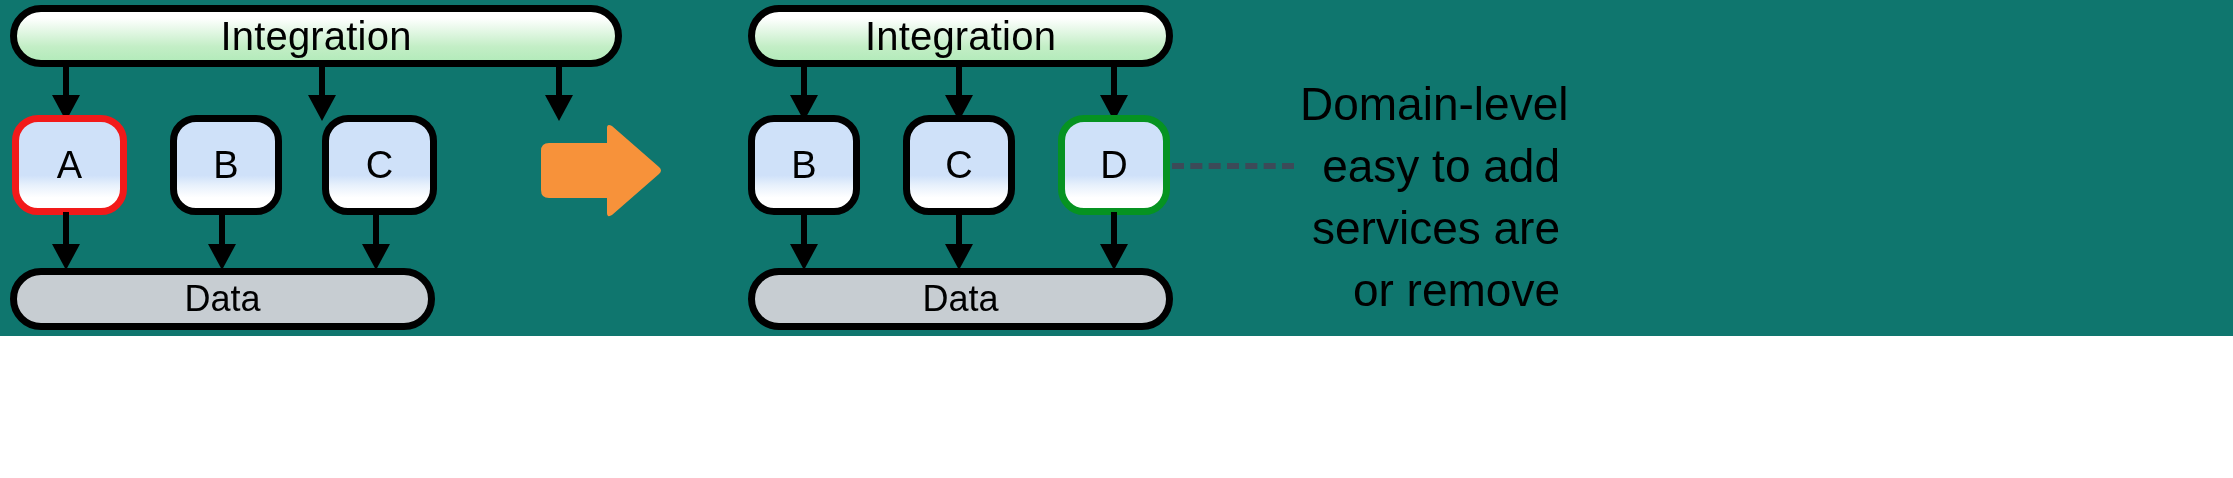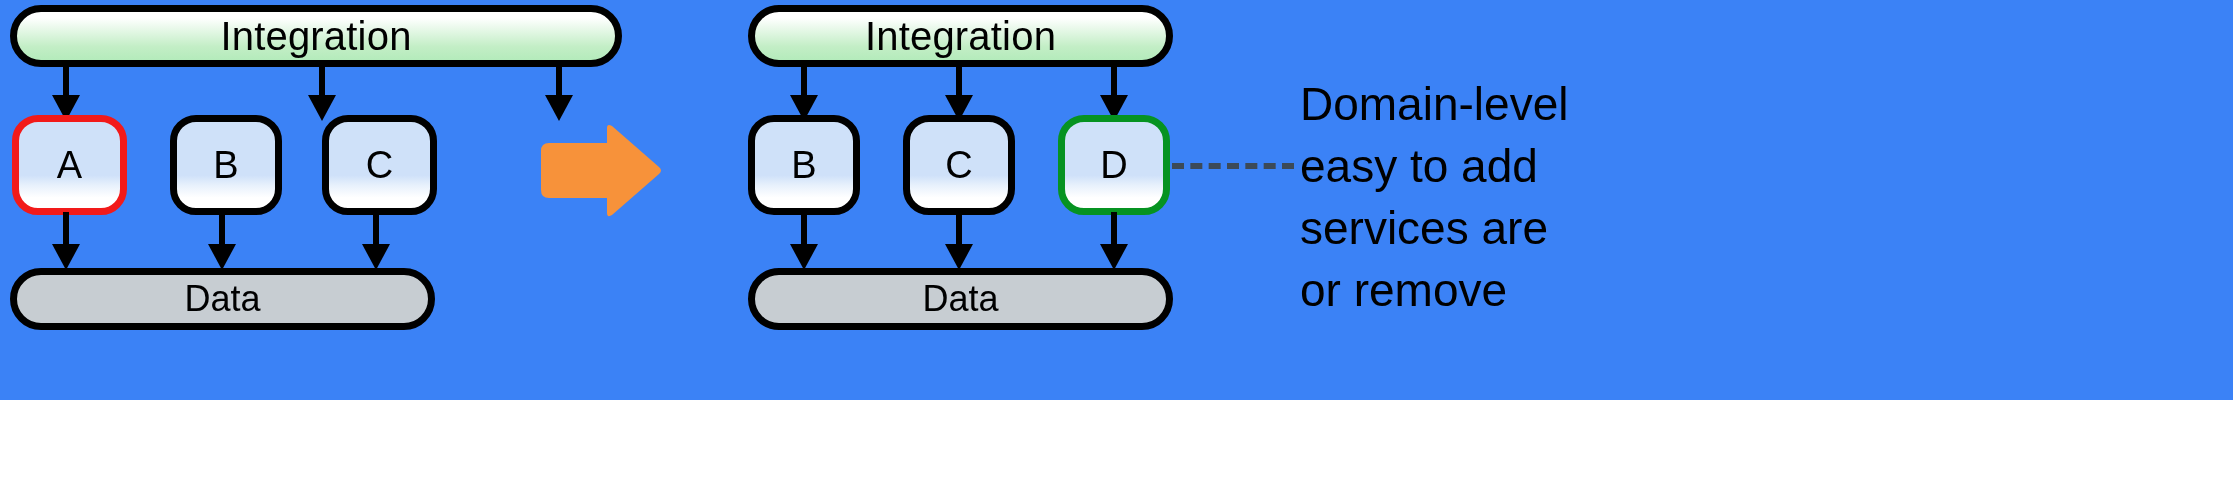--- a/index.html
+++ b/index.html
@@ -9,22 +9,22 @@
   }
   body {
     width: 2233px;
     height: 478px;
     font-family: "Liberation Sans", sans-serif;
     overflow: hidden;
   }
   #canvas {
     position: relative;
     width: 2233px;
-    height: 400px;
-    background: #3b82f6;
+    height: 336px;
+    background: #0f766e;
   }
 
   
   .integration-bar {
     position: absolute;
     box-sizing: border-box;
     border: 7px solid #000000;
     border-radius: 34px;
     background: linear-gradient(to bottom, #ffffff 0%, #ffffff 12%, #c3eec6 72%, #b4ebbb 100%);
     display: flex;
@@ -105,21 +105,21 @@
   
   .leader-line {
     position: absolute;
     height: 0;
     border-top: 6px dashed #3c4a58;
   }
 
   
   .annotation {
     position: absolute;
-    text-align: left;
+    text-align: right;
     color: #000000;
     font-size: 46px;
     line-height: 62px;
   }
   .annotation div { white-space: nowrap; }
 </style>
 </head>
 <body>
 
 <div id="canvas">

